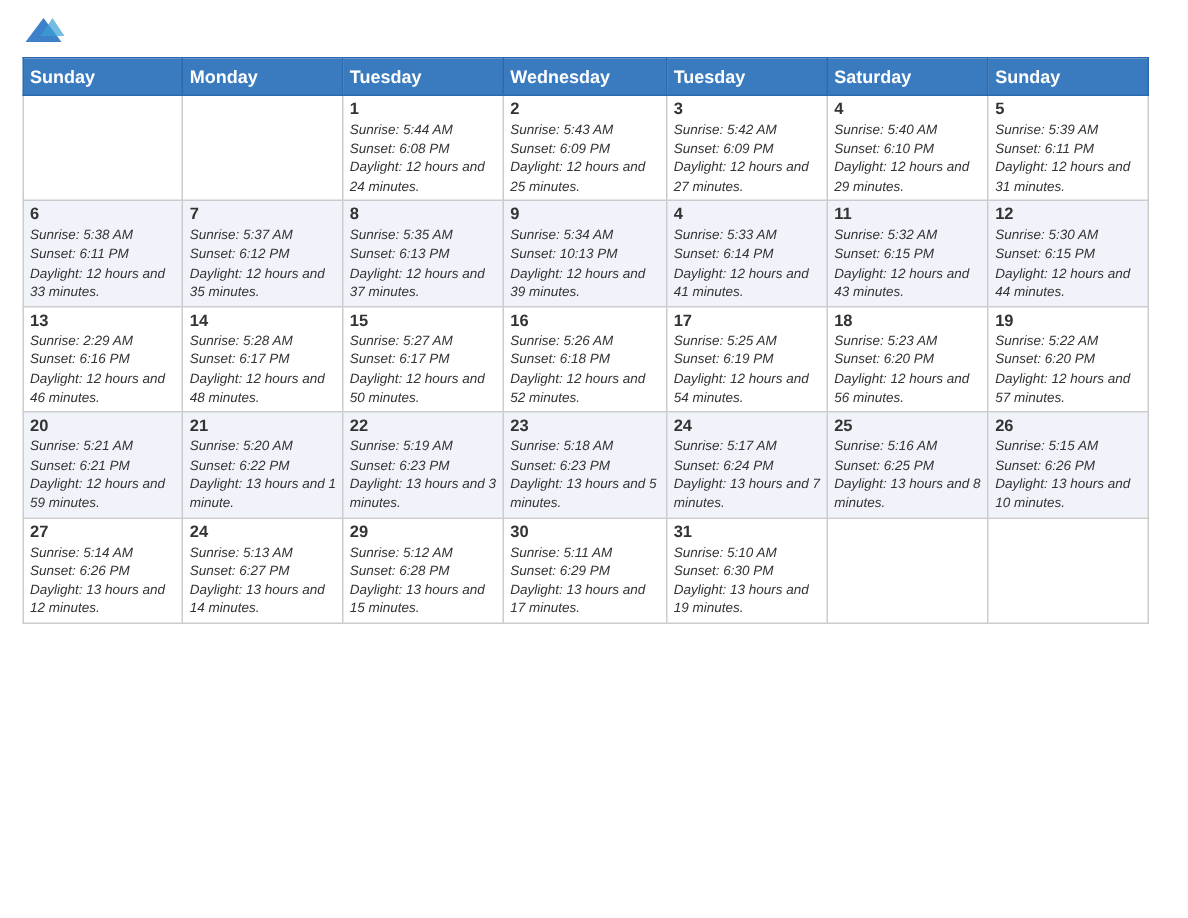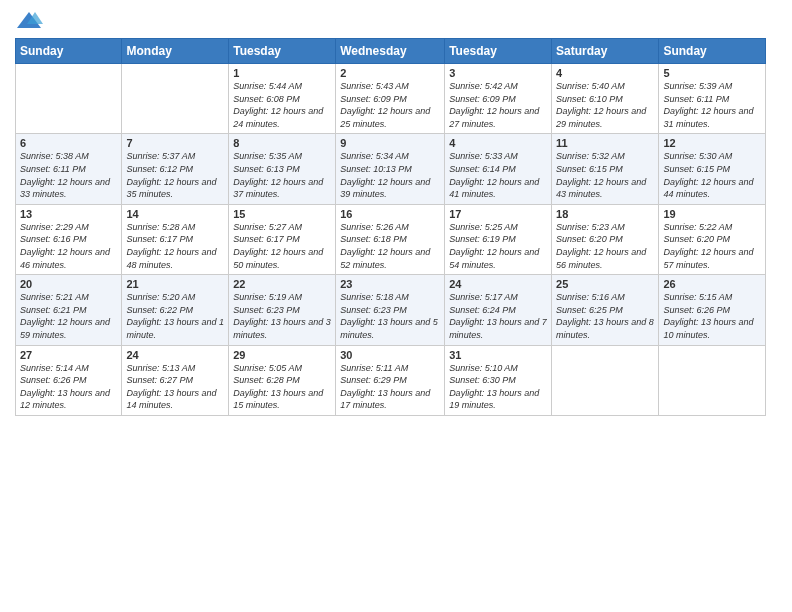--- a/index.html
+++ b/index.html
@@ -301,21 +301,21 @@
 Daylight: 13 hours and 12 minutes.</div>
           </td>
           <td>
             <span class="day-num">24</span>
             <div class="day-info">Sunrise: 5:13 AM
 Sunset: 6:27 PM
 Daylight: 13 hours and 14 minutes.</div>
           </td>
           <td>
             <span class="day-num">29</span>
-            <div class="day-info">Sunrise: 5:05 AM
+            <div class="day-info">Sunrise: 5:12 AM
 Sunset: 6:28 PM
 Daylight: 13 hours and 15 minutes.</div>
           </td>
           <td>
             <span class="day-num">30</span>
             <div class="day-info">Sunrise: 5:11 AM
 Sunset: 6:29 PM
 Daylight: 13 hours and 17 minutes.</div>
           </td>
           <td>

